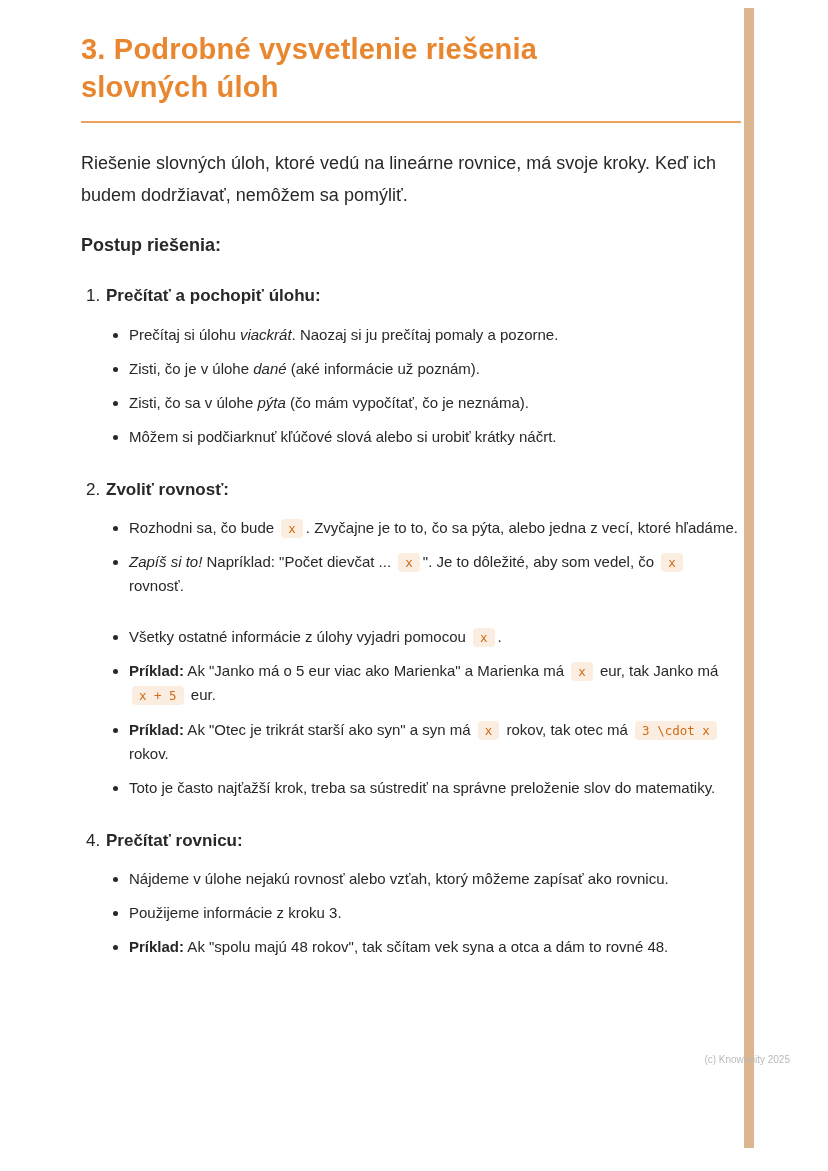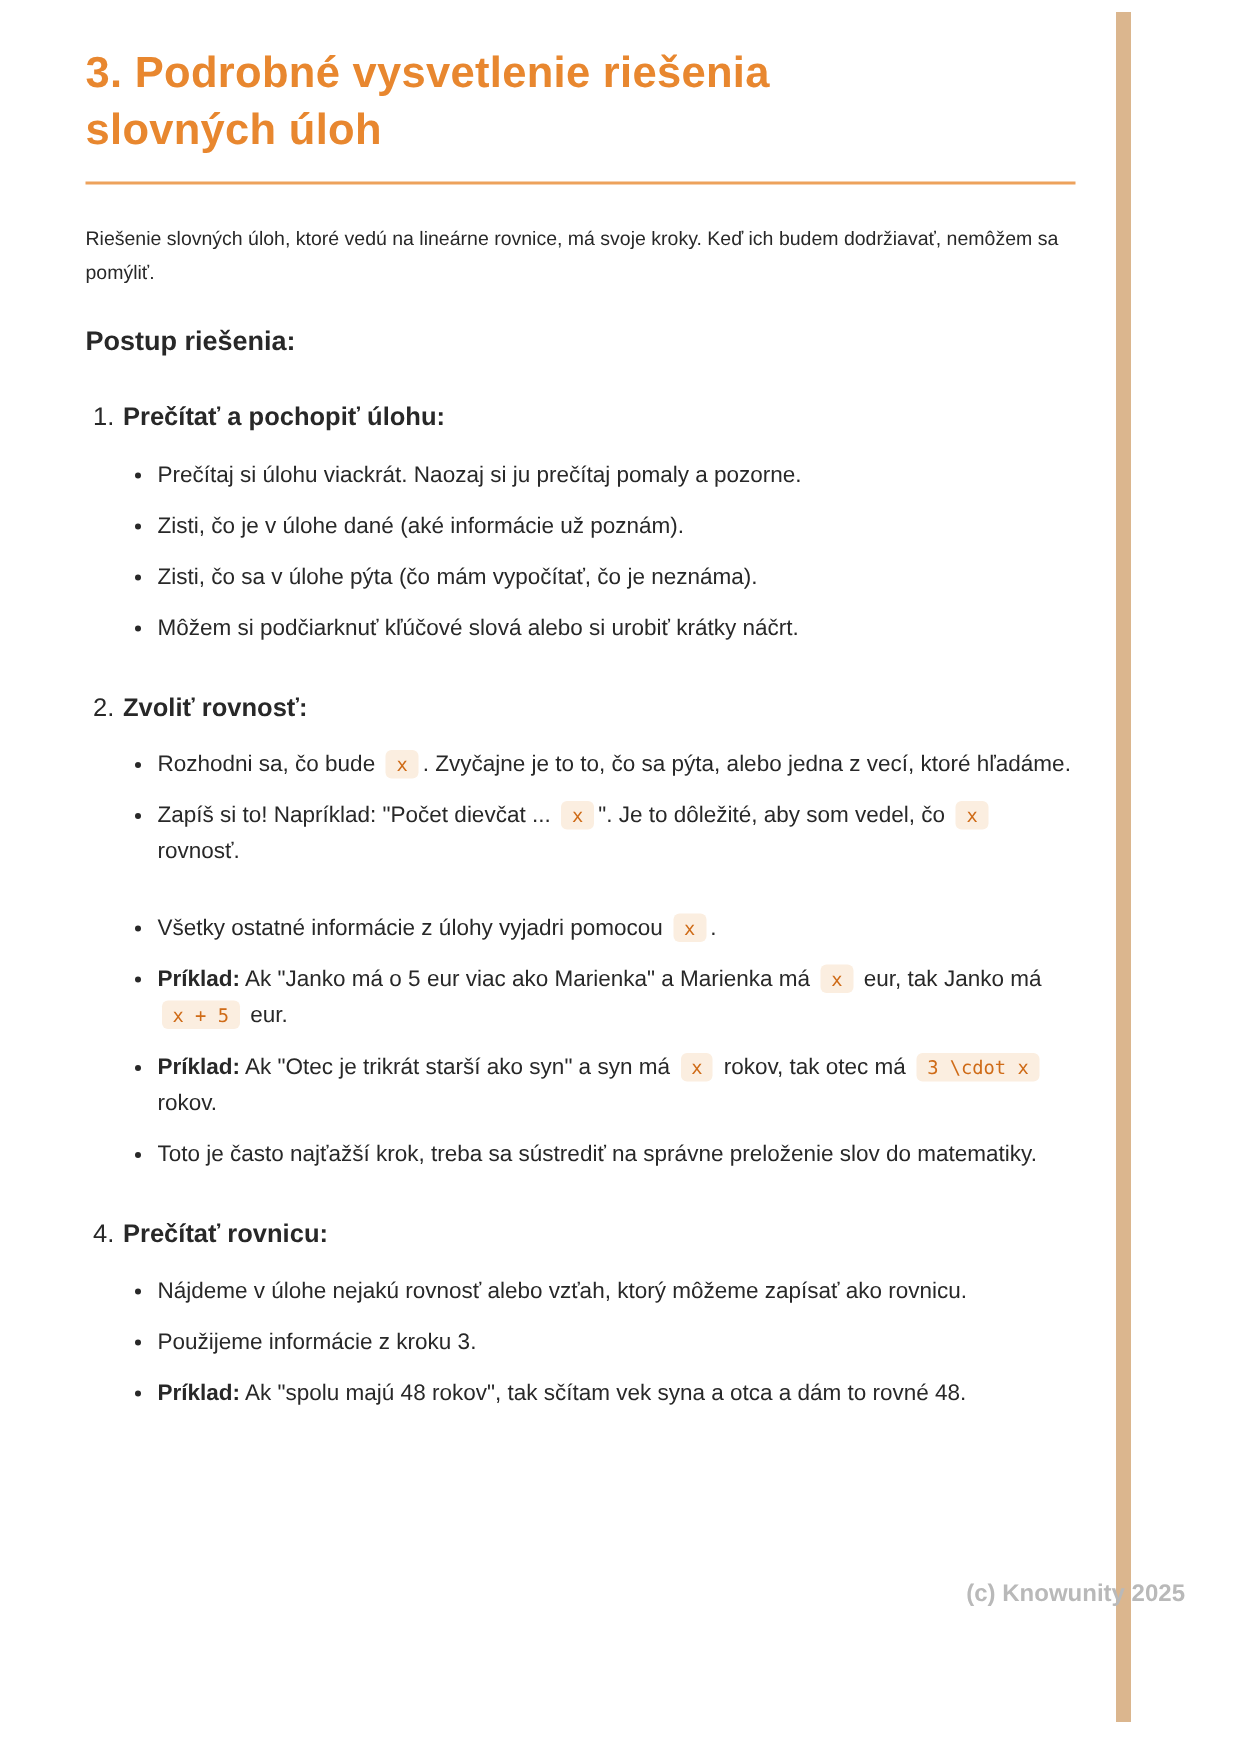--- a/index.html
+++ b/index.html
@@ -18,21 +18,21 @@
     left: 744px;
     top: 8px;
     width: 10px;
     height: 1140px;
     background: #dbb68e;
     z-index: 1;
   }
   .content {
     position: relative;
     z-index: 2;
-    padding: 30px 0 0 57px;
+    padding: 30px 0 0 81px;
     width: 720px;
   }
   h1.title {
     margin: 0;
     max-width: 580px;
     font-size: 29px;
     line-height: 1.32;
     font-weight: 700;
     color: #e8872f;
     letter-spacing: 0.2px;
@@ -40,21 +40,21 @@
   .divider {
     height: 2px;
     background: #eda25c;
     border: none;
     width: 660px;
     margin: 14px 0 0 0;
   }
   .intro {
     width: 660px;
     margin: 24px 0 0 0;
-    font-size: 13px;
+    font-size: 18px;
     line-height: 1.8;
   }
   .procedure {
     margin: 24px 0 0 0;
     font-size: 18px;
     font-weight: 700;
   }
   .steps { margin-top: 26px; width: 662px; }
   .step { margin-bottom: 26px; }
   .step-head { padding-left: 5px; font-size: 17px; line-height: 1.6; }
@@ -64,39 +64,38 @@
     list-style: disc;
     margin: 13px 0 0 0;
     padding-left: 48px;
   }
   .step ul li {
     margin-bottom: 10px;
     font-size: 15px;
     line-height: 1.62;
   }
   .b { font-weight: 700; }
-  .i { }
+  .i { font-style: italic; }
   .code {
     font-family: "DejaVu Sans Mono", monospace;
     font-size: 12.5px;
     color: #cf6b17;
     background: #fbeee0;
     padding: 2px 7px;
     border-radius: 4px;
     margin: 0 3px;
     white-space: nowrap;
   }
   .footer {
     position: absolute;
     top: 1054px;
     right: 38px;
-    font-size: 16px;
+    font-size: 10px;
     color: #b9b9b9;
     z-index: 3;
-    font-weight: bold;
   }
 </style>
 </head>
 <body>
 
 <div class="stripe"></div>
 
 <div class="content">
   <h1 class="title">3. Podrobné vysvetlenie riešenia slovných úloh</h1>
   <div class="divider"></div>

